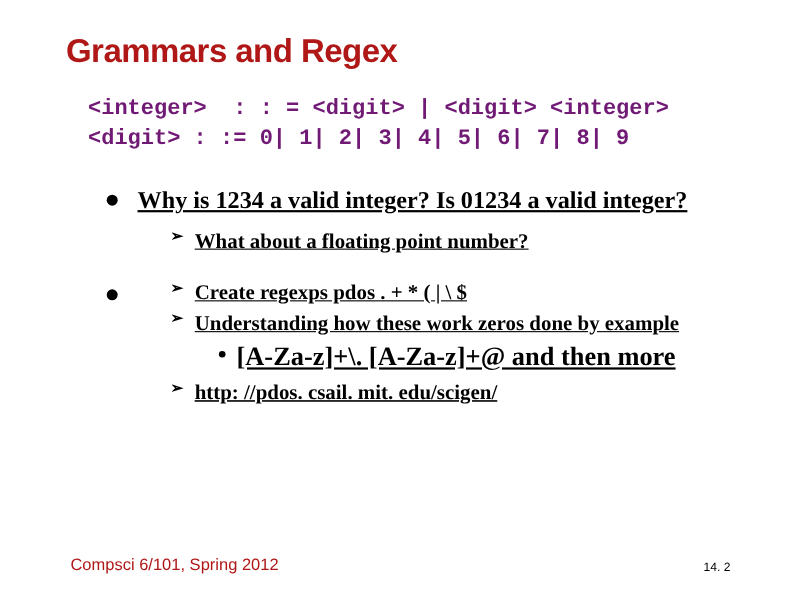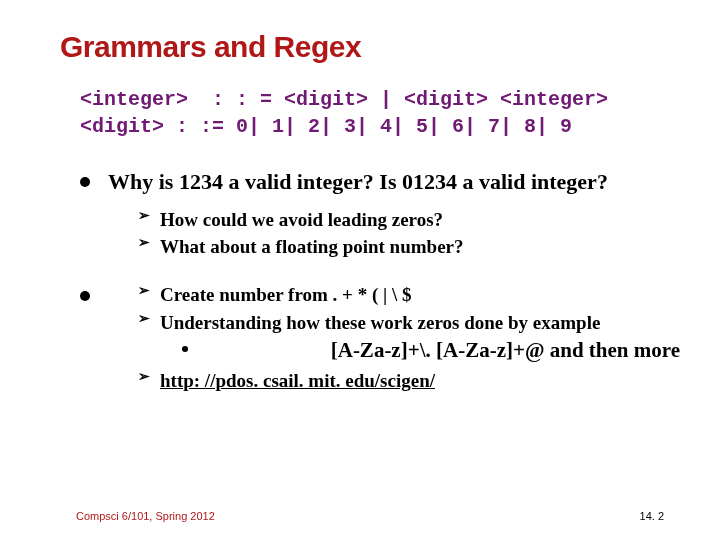--- a/index.html
+++ b/index.html
@@ -29,21 +29,22 @@
     font-weight: bold;
     font-size: 20px;
     color: #701a75;
     line-height: 1.35;
     white-space: pre;
     margin-bottom: 28px;
   }
   ul.toplevel {
     list-style: none;
     padding: 0 0 0 20px;
-    margin: 0;
+    margin: 17px;
+    text-decoration: underline;
   }
   ul.toplevel > li {
     position: relative;
     padding-left: 28px;
     margin-bottom: 22px;
   }
   ul.toplevel > li::before {
     content: "";
     position: absolute;
     left: 0;
@@ -80,42 +81,41 @@
     color: #000;
   }
   ul.subsub {
     list-style: none;
     padding: 0 0 0 22px;
     margin: 2px 0 4px 0;
   }
   ul.subsub > li {
     position: relative;
     padding-left: 16px;
-    font-size: 21px;
+    font-size: 24px;
     font-weight: bold;
     line-height: 1.3;
-    text-align: right;
   }
   ul.subsub > li::before {
     content: "";
     position: absolute;
     left: 0;
     top: 9px;
     width: 6px;
     height: 6px;
     background: #000;
     border-radius: 50%;
   }
   .link { text-decoration: underline; }
   .footer-left {
     position: absolute;
-    left: 76px;
+    left: 64px;
     bottom: 18px;
     font-family: Arial, Helvetica, sans-serif;
-    font-size: 11px;
+    font-size: 15px;
     color: #b01818;
   }
   .footer-right {
     position: absolute;
     right: 56px;
     bottom: 18px;
     font-family: Arial, Helvetica, sans-serif;
     font-size: 11px;
     color: #000;
   }
@@ -128,28 +128,27 @@
   <h1 class="title">Grammars and Regex</h1>
 
   <div class="codeblock"><span>&lt;integer&gt;  : : = &lt;digit&gt; | &lt;digit&gt; &lt;integer&gt;</span>
 <span>&lt;digit&gt; : := 0| 1| 2| 3| 4| 5| 6| 7| 8| 9</span></div>
 
   <ul class="toplevel">
 
     <li>
       <div class="top-text">Why is 1234 a valid integer? Is 01234 a valid integer?</div>
       <ul class="sublevel">
-        <li>How could we avoid leading zeros?</li>
         <li>What about a floating point number?</li>
       </ul>
     </li>
 
     <li>
       <ul class="sublevel">
-        <li>Create number from . + * ( | \ $</li>
+        <li>Create regexps pdos . + * ( | \ $</li>
         <li>
           <span>Understanding how these work zeros done by example</span>
           <ul class="subsub">
             <li>[A-Za-z]+\. [A-Za-z]+@ and then more</li>
           </ul>
         </li>
         <li><span class="link">http: //pdos. csail. mit. edu/scigen/</span></li>
       </ul>
     </li>
 

